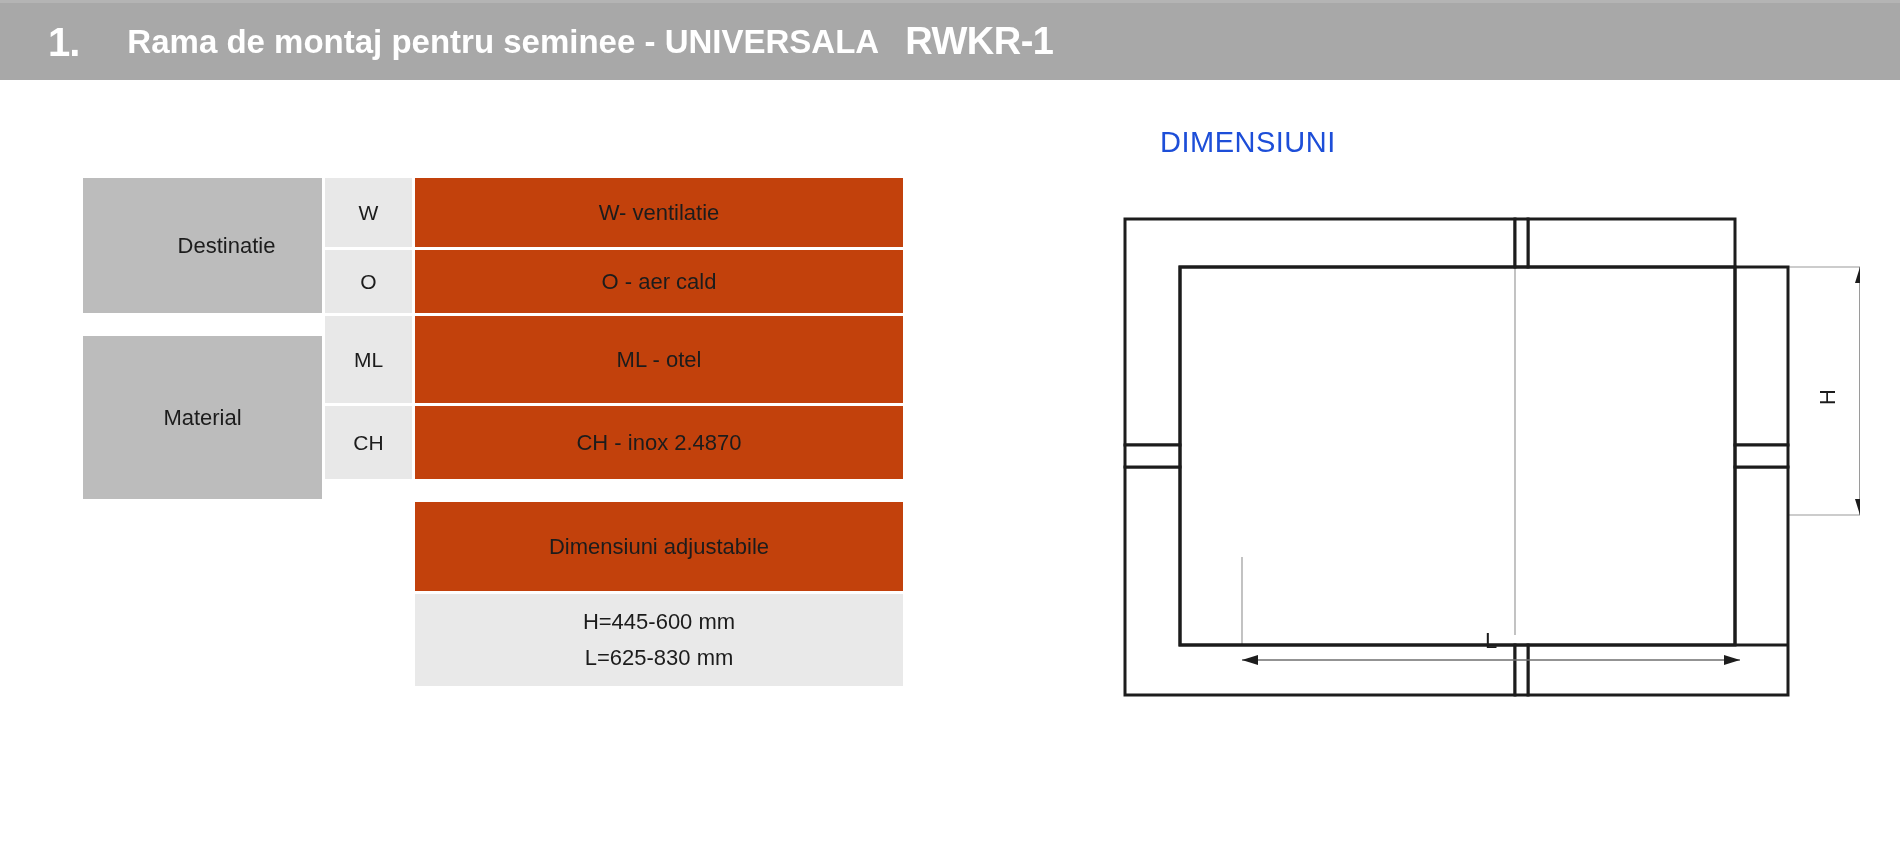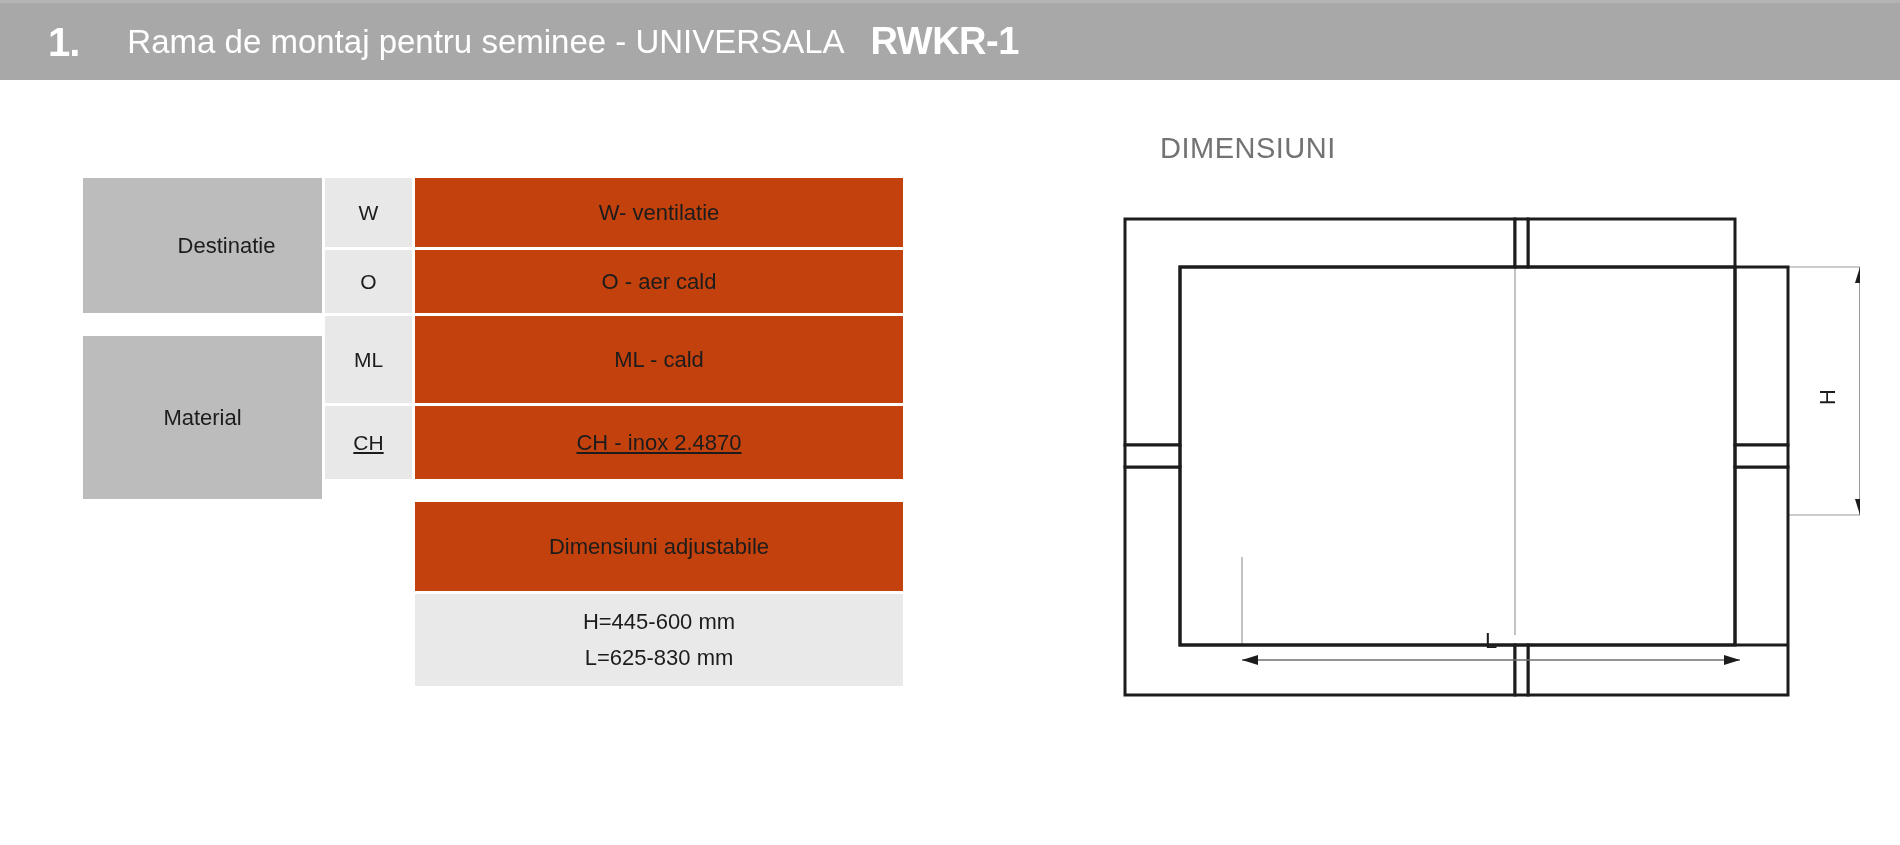--- a/index.html
+++ b/index.html
@@ -31,21 +31,21 @@
   }
   #header-index {
     font-size: 40px;
     font-weight: bold;
     margin-left: 48px;
     letter-spacing: -1px;
     line-height: 1;
   }
   #header-title {
     font-size: 33px;
-    font-weight: normal;
+    font-weight: bold;
     margin-left: 48px;
     white-space: nowrap;
   }
   #header-code {
     font-size: 38px;
     font-weight: bold;
     margin-left: 26px;
     letter-spacing: -0.5px;
     white-space: nowrap;
   }
@@ -94,21 +94,21 @@
     width: 332px;
     background: transparent;
     border-bottom: none;
     border-right: none;
   }
   .c-desc.no-bb { border-bottom: none; }
 
   .h-w  { height: 72px; }
   .h-o  { height: 66px; }
   .h-ml { height: 90px; }
-  .h-ch { height: 76px; text-decoration: underline; }
+  .h-ch { height: 76px; }
   .h-dim{ height: 92px; }
   .h-val{ height: 92px; }
 
   
   .c-label.span2 { height: 138px; padding-left: 48px; }
   .c-label.span2b { height: 166px; margin-top: 20px; }
   .stack {
     display: flex;
     flex-direction: column;
   }
@@ -117,23 +117,23 @@
     display: flex;
     flex-direction: column;
     gap: 10px;
     line-height: 1.2;
   }
 
   
   #drawing-title {
     position: absolute;
     left: 1160px;
-    top: 132px;
+    top: 126px;
     font-size: 29px;
-    color: #737373;
+    color: #1d4ed8;
     letter-spacing: 0.5px;
   }
   #drawing-svg {
     position: absolute;
     left: 1120px;
     top: 205px;
   }
   .dim-label {
     font-family: "Liberation Sans", sans-serif;
     font-size: 22px;
@@ -165,21 +165,21 @@
     </div>
   </div>
 
   <div class="spec-row">
     <div class="cell c-label span2b">Material</div>
     <div class="stack">
       <div class="spec-row">
         <div class="cell c-code h-ml">ML</div>
         <div class="cell c-desc h-ml">
           <div>
-            <div>ML - cald</div>
+            <div>ML - otel</div>
           </div>
         </div>
       </div>
       <div class="spec-row">
         <div class="cell c-code h-ch">CH</div>
         <div class="cell c-desc h-ch">CH - inox 2.4870</div>
       </div>
     </div>
   </div>
 

